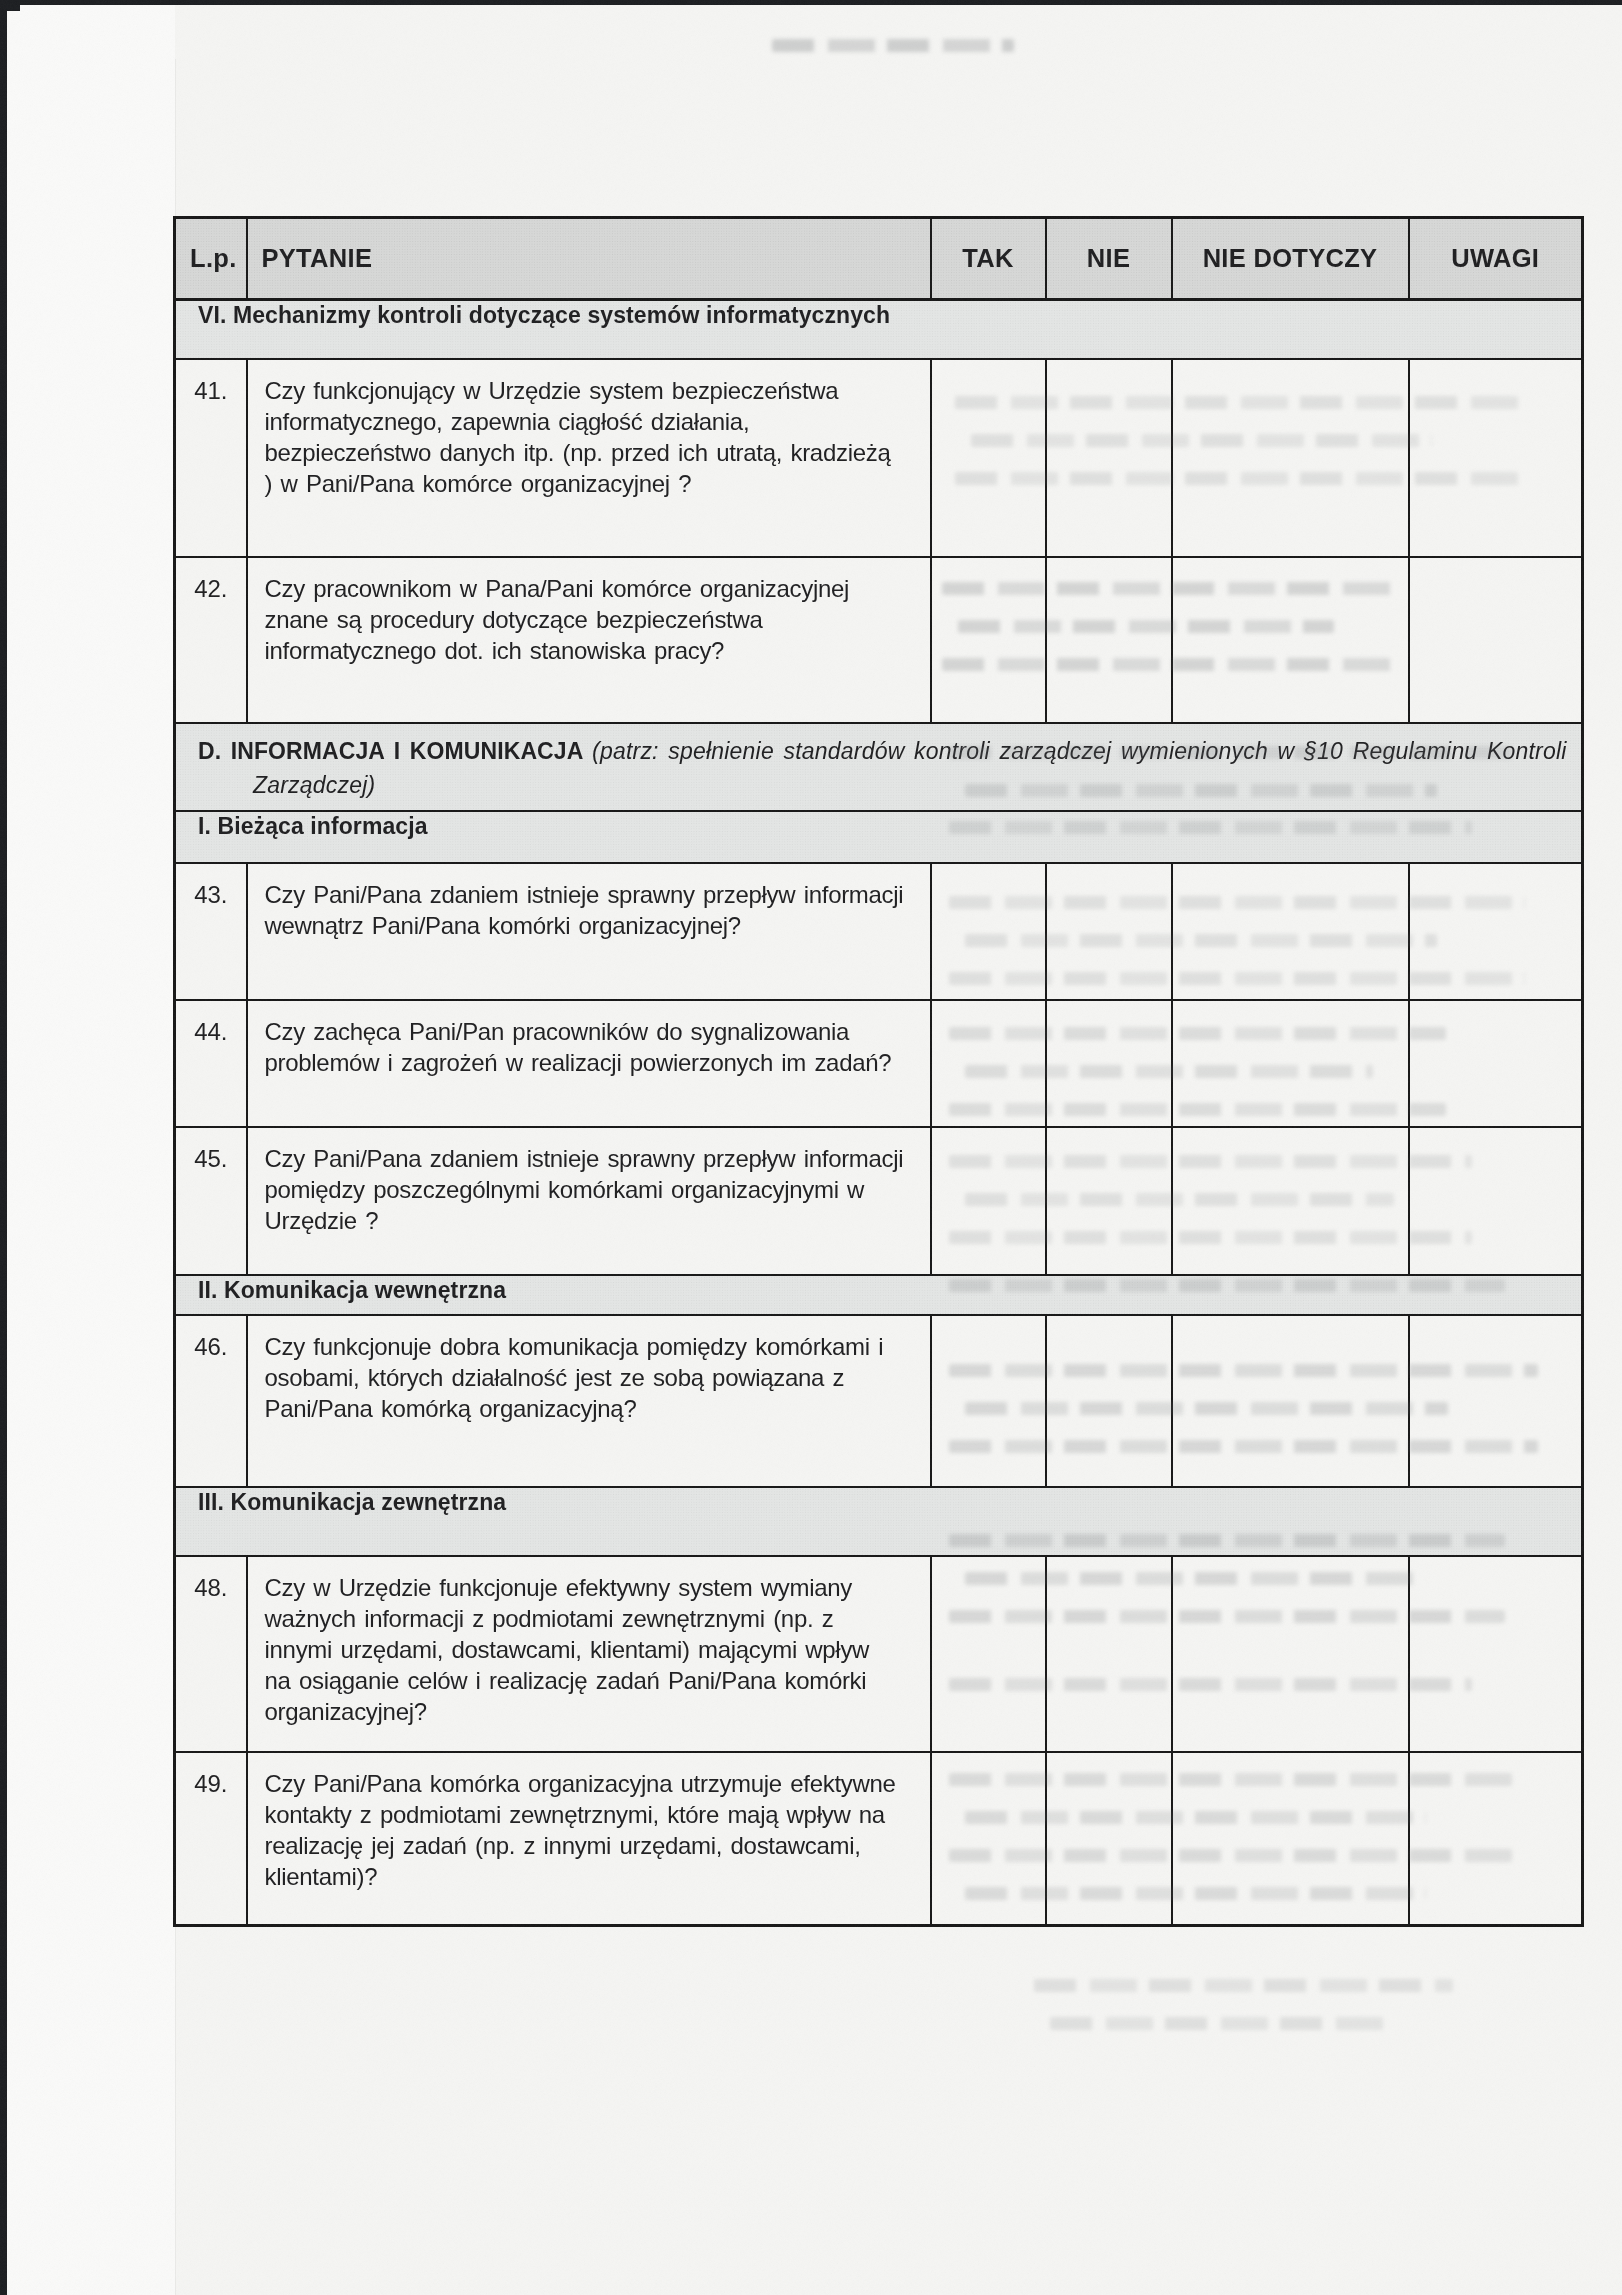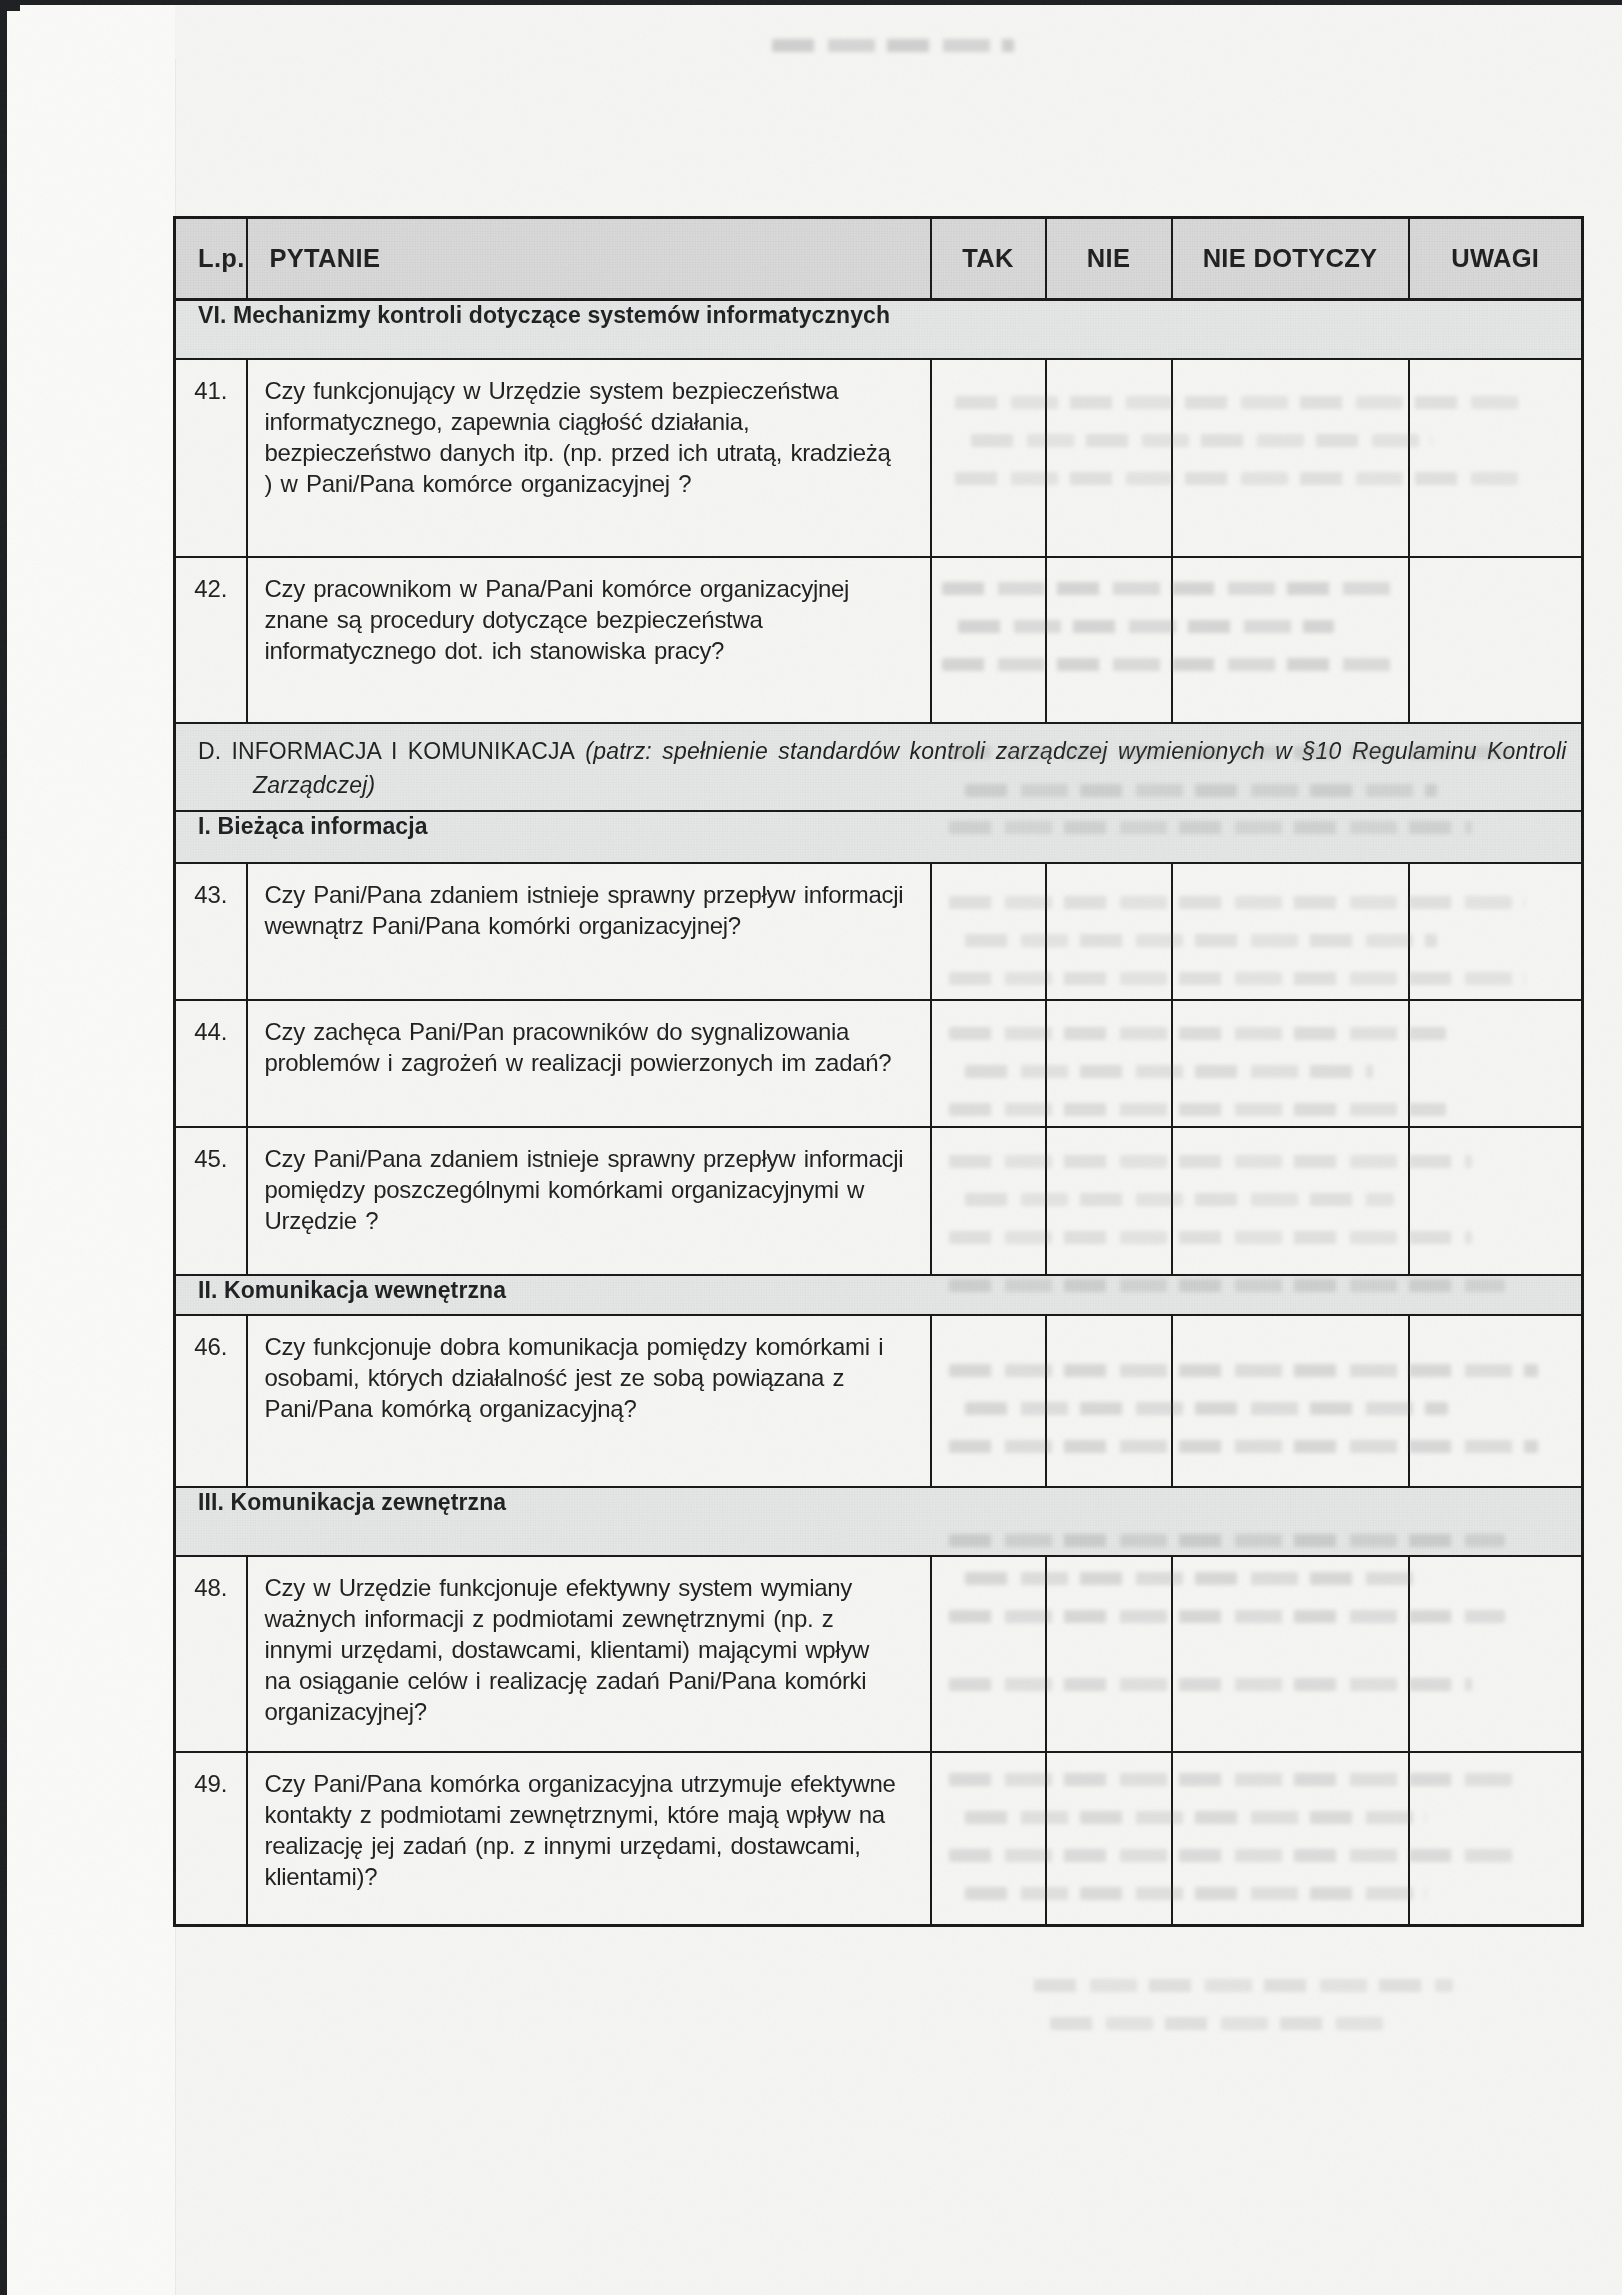--- a/index.html
+++ b/index.html
@@ -12,27 +12,27 @@
   .scan-corner{position:absolute;left:0;top:0;width:19.6px;height:10.5px;background:var(--scan_edge,#1b1d20);}
   .fold-line{position:absolute;left:175px;top:59px;width:1.3px;height:2237px;background:rgba(0,0,0,0.045);}
   
   table.form{position:absolute;left:173px;top:216px;width:1407px;border-collapse:collapse;table-layout:fixed;
              border:3.3px solid var(--border,#161616);}
   .form th,.form td{border:2px solid var(--border,#161616);vertical-align:top;overflow:hidden;}
   .head th{height:77px;background:var(--header_bg,#d7d8d7);
            background-image:radial-gradient(rgba(0,0,0,0.07) 0.7px,transparent 0.8px);background-size:2.6px 2.6px;
            font-size:25.5px;font-weight:700;letter-spacing:0.3px;vertical-align:middle;
            border-bottom-width:3.3px;text-align:center;}
-  .head th.la{text-align:left;padding-left:22px;}
+  .head th.la{text-align:left;padding-left:14px;}
   .sec-td{background:var(--section_bg,#e4e6e5);
           background-image:radial-gradient(rgba(0,0,0,0.05) 0.7px,transparent 0.8px);background-size:2.6px 2.6px;
           font-size:23px;font-weight:700;vertical-align:middle;padding-left:22px;letter-spacing:0.1px;
           border-top-width:3.3px;border-bottom-width:3.3px;}
   .sec-main-td{padding:10.5px 14.4px 6.5px 77px;text-indent:-55px;text-align:justify;line-height:34px;}
-  .d-label{font-weight:400;margin-top:40px;}
+  .d-label{font-weight:700;margin-top:40px;}
   .d-note{font-weight:400;font-style:italic;letter-spacing:0.2px;}
   .lp-td{font-size:24px;text-align:center;padding-top:17px;letter-spacing:-0.2px;}
   .q-td{font-size:24px;line-height:31px;padding:15.7px 26px 11.8px 17px;letter-spacing:-0.3px;word-spacing:2px;}
   .a-td{background:transparent;}
   
   #ghost-layer{position:absolute;left:0;top:0;width:1623px;height:2295px;pointer-events:none;}
   .gline{position:absolute;height:13px;border-radius:2px;filter:blur(2px);
          background:repeating-linear-gradient(90deg,
             rgba(104,108,112,.55) 0 42px, rgba(104,108,112,0) 42px 56px,
             rgba(104,108,112,.45) 56px 103px, rgba(104,108,112,0) 103px 115px);}

